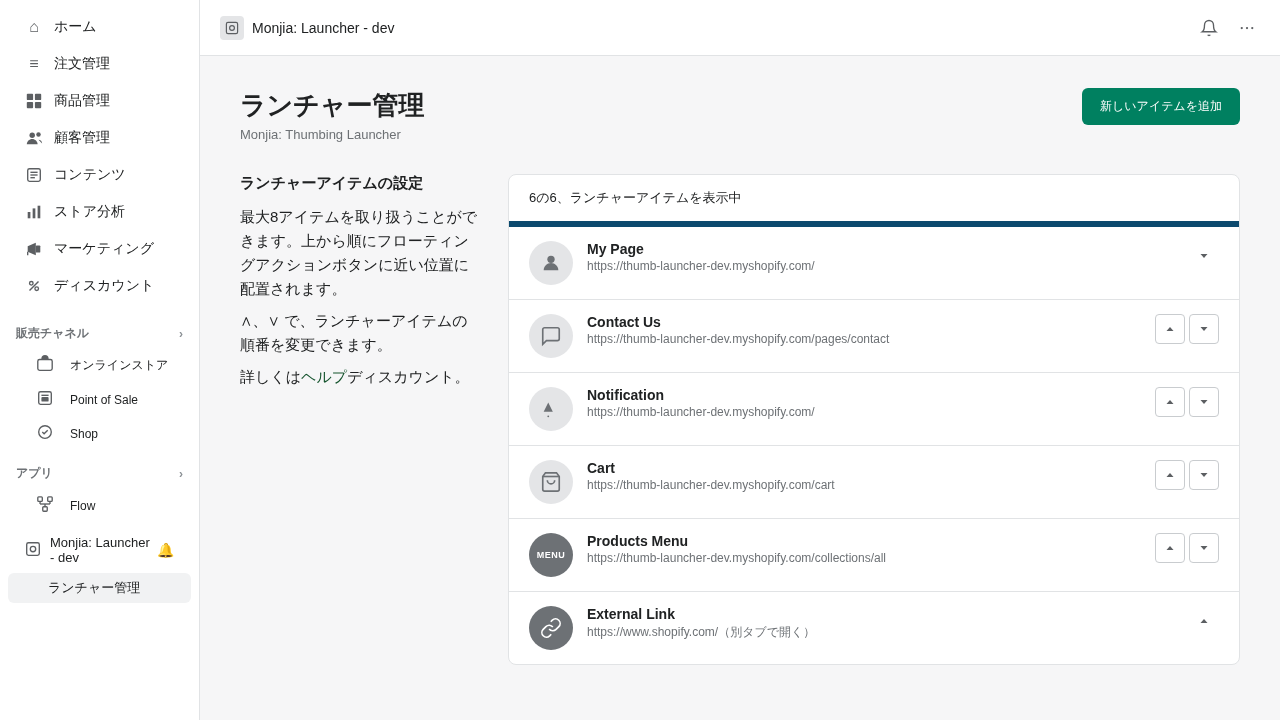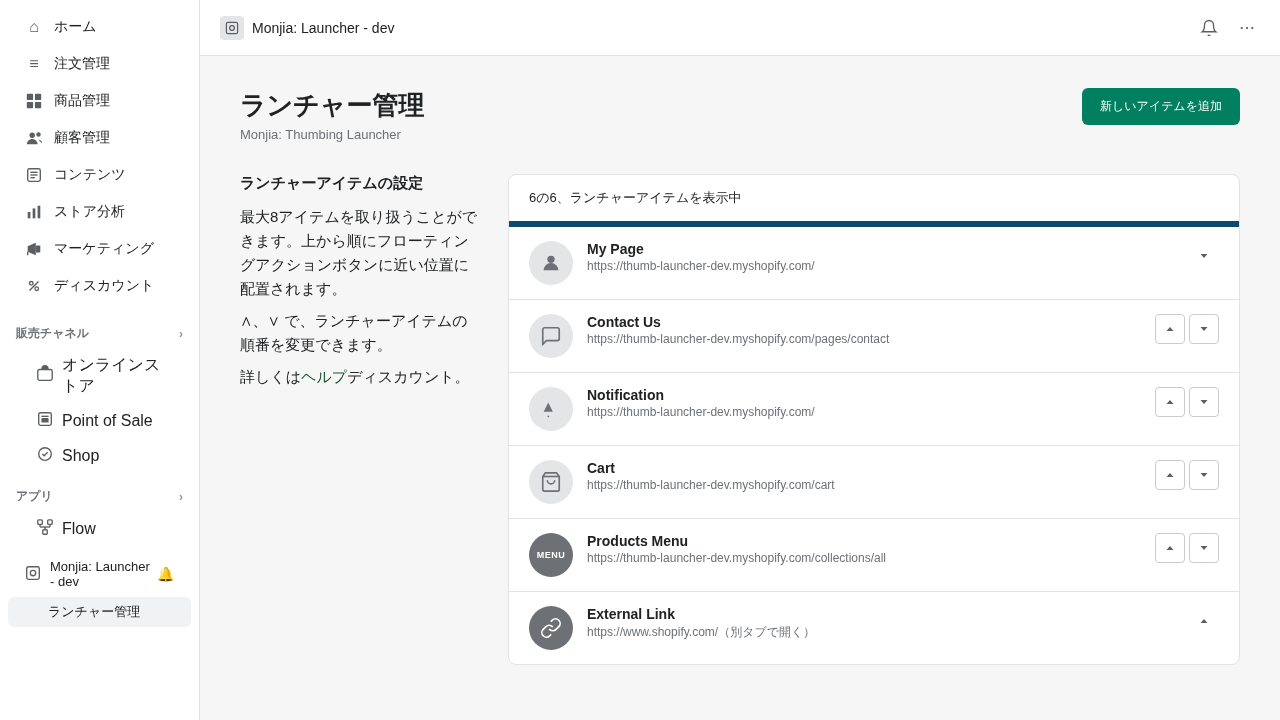--- a/index.html
+++ b/index.html
@@ -34,24 +34,24 @@
       color: #6d7175;
       padding: 12px 16px 4px;
       display: flex;
       align-items: center;
       justify-content: space-between;
     }
     .sidebar-section-label .chevron { font-size: 12px; color: #8c9196; }
     .sidebar-sub-item {
       display: flex;
       align-items: center;
-      gap: 8px;
+      gap: 16px;
       padding: 6px 16px 6px 28px;
       cursor: pointer;
-      font-size: 16px;
+      font-size: 12px;
       color: #202223;
       margin: 1px 8px;
       border-radius: 6px;
     }
     .sidebar-app-item {
       display: flex;
       align-items: center;
       justify-content: space-between;
       padding: 6px 16px;
       cursor: pointer;

